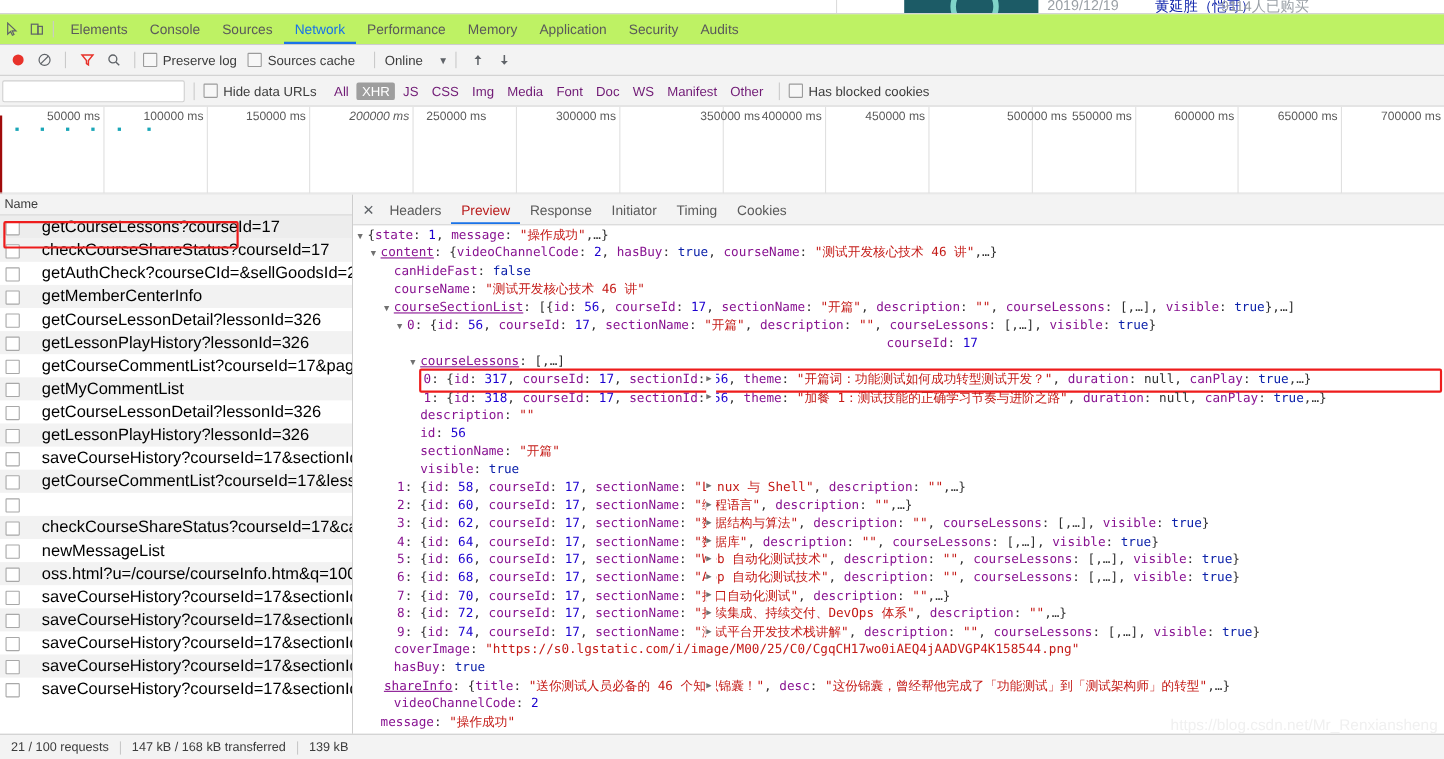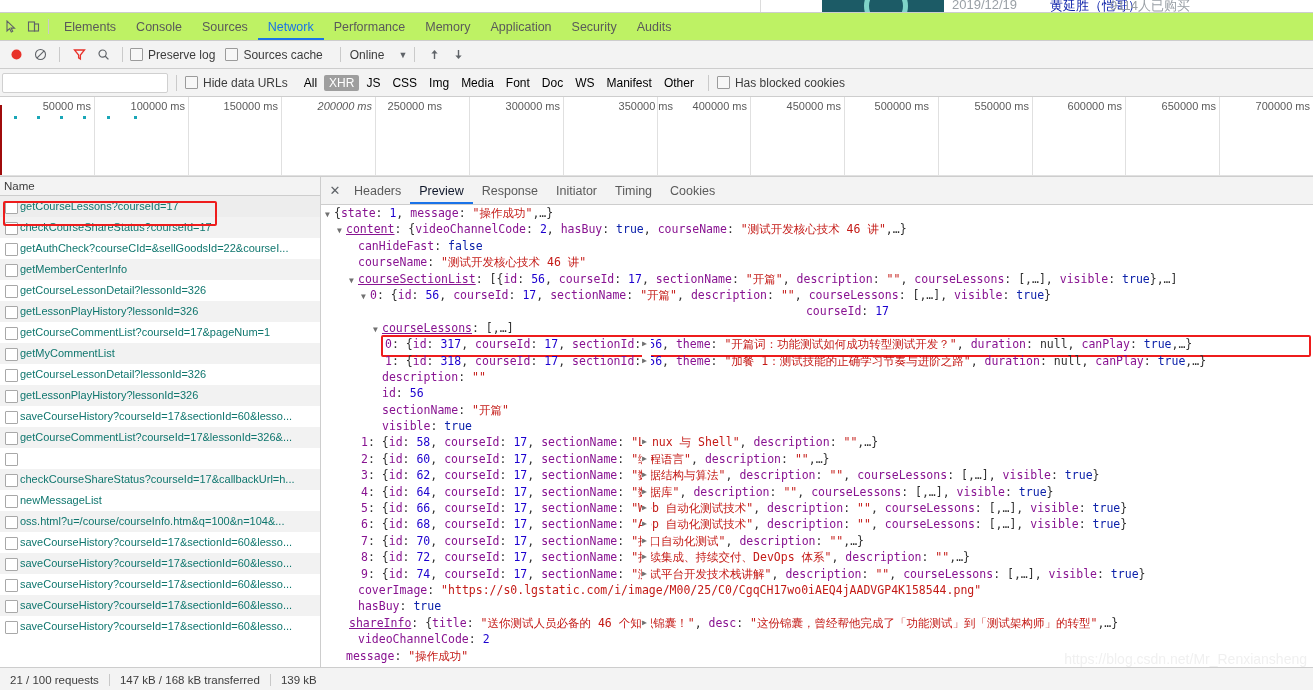--- a/index.html
+++ b/index.html
@@ -38,47 +38,47 @@
   .cbx{width:11px;height:11px;border:1px solid #9b9b9b;background:#f7f7f7;border-radius:1px;display:inline-block;vertical-align:-1px;}
   .lbl{font-size:12px;color:#3c3c3c;margin-left:5px;margin-right:10px;white-space:nowrap;cursor:pointer;}
   .throttle{font-size:12px;color:#3c3c3c;margin-left:2px;cursor:pointer;white-space:nowrap;}
   .caret{margin-left:14px;font-size:9px;color:#5f6368;cursor:pointer;}
 
   
   .filterbar{position:relative;height:27px;background:#f3f3f3;border-bottom:1px solid #cdcdcd;display:flex;align-items:center;}
   .filter-input{width:156px;height:18px;line-height:18px;padding:0 4px;margin-left:2px;background:#ffffff;border:1px solid #d0d0d0;
       font-size:12px;color:#8a8a8a;border-radius:2px;}
   .fsep{width:1px;height:16px;background:#cacaca;margin:0 8px;}
-  .ftype{font-size:12px;color:#000000;padding:1px 5px;margin:0 1px;border-radius:2px;cursor:pointer;white-space:nowrap;}
+  .ftype{font-size:12px;color:#701a75;padding:1px 5px;margin:0 1px;border-radius:2px;cursor:pointer;white-space:nowrap;}
   .ftype.sel{background:#9e9e9e;color:#ffffff;}
 
   
   .overview{position:relative;height:79px;background:#ffffff;border-bottom:1px solid #cdcdcd;overflow:hidden;}
   .ov-tick{position:absolute;top:0;width:1px;height:79px;background:#e0e0e0;}
   .ov-lab{position:absolute;top:3px;font-size:11px;color:#5a5a5a;transform:translateX(-100%);padding-right:3px;white-space:nowrap;}
   .ov-red{position:absolute;left:0;top:8px;width:2px;height:71px;background:#a00b0b;}
   .ov-dot{position:absolute;width:3px;height:3px;background:#1aa6b7;}
   .ov-base{position:absolute;left:0;bottom:0;width:100%;height:1px;background:#e0e0e0;}
 
   
   .main{position:relative;height:521px;background:#ffffff;}
   .left{position:absolute;left:0;top:0;width:320px;height:521px;background:#ffffff;border-right:1px solid #cdcdcd;overflow:hidden;}
   .lhead{height:18px;line-height:18px;background:#f3f3f3;border-bottom:1px solid #cdcdcd;font-size:11.5px;color:#3c3c3c;padding-left:4px;}
-  .row{position:relative;height:21px;line-height:21px;font-size:11px;color:#0f766e;white-space:nowrap;overflow:hidden;
-       padding-left:20px;cursor:pointer;}
+  .row{position:relative;height:21px;line-height:21px;font-size:15px;color:#000000;white-space:nowrap;overflow:hidden;
+       padding-left:38px;cursor:pointer;}
   .row.odd{background:#f2f2f2;}
   .row.sel{background:#ededed;}
   .row .rcb{position:absolute;left:5px;top:5px;width:11px;height:11px;border:1px solid #a8a8a8;background:#fff;border-radius:1px;}
   .hl{position:absolute;border:2px solid #ee1c1c;border-radius:2px;pointer-events:none;}
 
   
   .right{position:absolute;left:321px;top:0;width:992px;height:521px;background:#ffffff;}
   .rtabs{height:27px;background:#f3f3f3;border-bottom:1px solid #cdcdcd;display:flex;align-items:center;padding-left:4px;}
   .rtab{height:26px;line-height:26px;padding:0 9px;font-size:12.5px;color:#5a5a5a;cursor:pointer;white-space:nowrap;}
-  .rtab.active{color:#0f172a;box-shadow:inset 0 -2px 0 #1a73e8;}
+  .rtab.active{color:#b91c1c;box-shadow:inset 0 -2px 0 #1a73e8;}
   .closex{width:20px;height:26px;display:flex;align-items:center;justify-content:center;color:#5f6368;font-size:13px;cursor:pointer;}
 
   .json{position:relative;height:494px;overflow:hidden;background:#ffffff;
         font-family:"DejaVu Sans Mono","Liberation Mono",monospace;font-size:11.5px;line-height:16.4px;color:#303030;}
   .jline{position:relative;height:16.4px;white-space:nowrap;padding-left:4px;}
   .arrow{display:inline-block;width:9px;color:#717171;font-size:8px;cursor:pointer;}
   .arrow.down:before{content:"\25BC";}
   .arrow.right:before{content:"\25B6";}
   .arrow.none:before{content:"";}
   .k{color:#881391;}
@@ -214,27 +214,27 @@
         <div class="ov-lab" style="left: 188px;">100000 ms</div>
         <div class="ov-tick" style="left: 281px;"></div>
         <div class="ov-lab" style="left: 281px;">150000 ms</div>
         <div class="ov-tick" style="left: 375px;"></div>
         <div class="ov-lab" style="left: 375px; font-style: italic;">200000 ms</div>
         <div class="ov-tick" style="left: 469px;"></div>
         <div class="ov-lab" style="left: 445px;">250000 ms</div>
         <div class="ov-tick" style="left: 563px;"></div>
         <div class="ov-lab" style="left: 563px;">300000 ms</div>
         <div class="ov-tick" style="left: 657px;"></div>
-        <div class="ov-lab" style="left: 676px;">350000 ms</div>
+        <div class="ov-lab" style="left: 694px;">350000 ms</div>
         <div class="ov-tick" style="left: 750px;"></div>
         <div class="ov-lab" style="left: 750px;">400000 ms</div>
         <div class="ov-tick" style="left: 844px;"></div>
         <div class="ov-lab" style="left: 844px;">450000 ms</div>
         <div class="ov-tick" style="left: 938px;"></div>
-        <div class="ov-lab" style="left: 932px;">500000 ms</div>
+        <div class="ov-lab" style="left: 973px;">500000 ms</div>
         <div class="ov-tick" style="left: 1032px;"></div>
         <div class="ov-lab" style="left: 1032px;">550000 ms</div>
         <div class="ov-tick" style="left: 1125px;"></div>
         <div class="ov-lab" style="left: 1125px;">600000 ms</div>
         <div class="ov-tick" style="left: 1219px;"></div>
         <div class="ov-lab" style="left: 1219px;">650000 ms</div>
         <div class="ov-lab" style="left: 1313px;">700000 ms</div>
         <div class="ov-dot" style="left: 14px; top: 19px; background: rgb(26, 166, 183);"></div>
         <div class="ov-dot" style="left: 37px; top: 19px; background: rgb(26, 166, 183);"></div>
         <div class="ov-dot" style="left: 60px; top: 19px; background: rgb(26, 166, 183);"></div>

